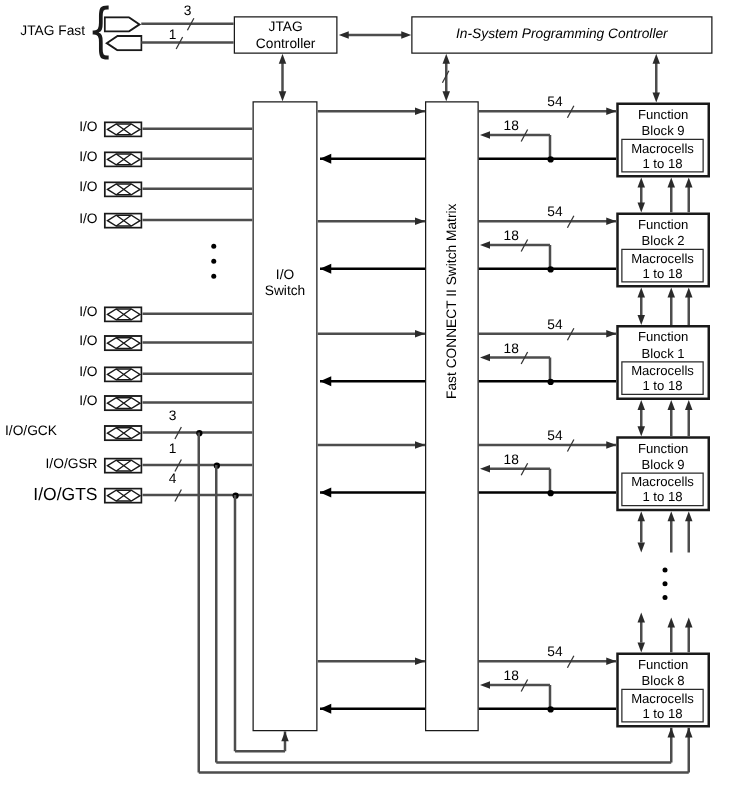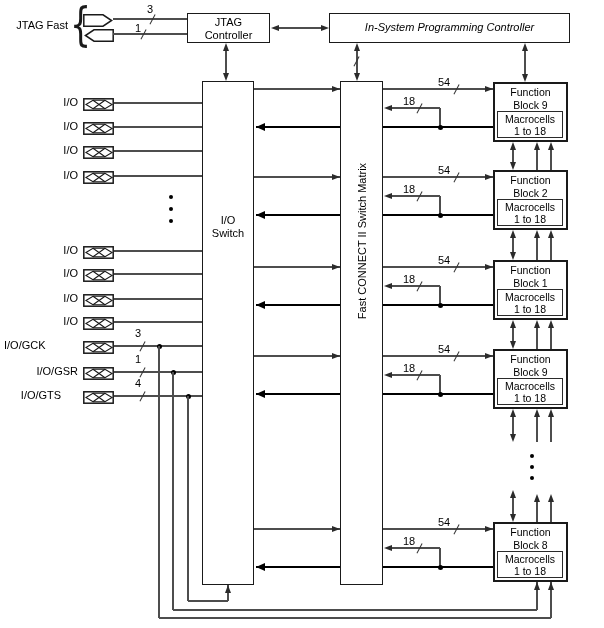--- a/index.html
+++ b/index.html
@@ -219,21 +219,21 @@
         <path d="M10,2.2 L22,10.8 M10,10.8 L22,2.2" stroke="#1a1a1a" stroke-width="1.1" fill="none"></path>
       </svg></div>
     <div style="position: absolute; left: 114px; top: 371.4px; width: 88px; height: 1.2px; background: rgb(77, 77, 77); z-index: 1;"></div>
     <div style="position: absolute; left: 131px; top: 353px; width: 14px; text-align: center; font-size: 11px; line-height: 12px; z-index: 1;">1</div>
     <div style="position: absolute; left: 142px; top: 366.5px; width: 1.4px; height: 11px; background: rgb(51, 51, 51); transform: rotate(28deg); z-index: 1;"></div>
     <div style="position: absolute; left: 170.5px; top: 369.5px; width: 5px; height: 5px; border-radius: 50%; background: rgb(0, 0, 0); z-index: 1;"></div>
     <div style="position: absolute; left: 172.4px; top: 372px; width: 1.2px; height: 238px; background: rgb(77, 77, 77); z-index: 1;"></div>
     <div style="position: absolute; left: 173px; top: 609.4px; width: 364px; height: 1.2px; background: rgb(77, 77, 77); z-index: 1;"></div>
     <div style="position: absolute; left: 536.4px; top: 582px; width: 1.2px; height: 28px; background: rgb(77, 77, 77); z-index: 1;"></div>
     <div style="position: absolute; left: 533.5px; top: 582px; width: 0px; height: 0px; border-left: 3.5px solid transparent; border-right: 3.5px solid transparent; border-bottom: 8px solid rgb(43, 43, 43); z-index: 1;"></div>
-    <div style="position: absolute; left: 4px; top: 389px; width: 74px; text-align: center; font-size: 11px; line-height: 13px; z-index: 1;">I/O/GTS</div>
+    <div style="position: absolute; left: 4px; top: 389px; width: 74px; text-align: right; font-size: 14px; line-height: 13px; z-index: 1;">I/O/GTS</div>
     <div style="position: absolute; left: 83px; top: 389.5px; width: 31px; height: 13px; z-index: 1;"><svg width="31" height="13" viewBox="0 0 31 13">
         <rect x="0.8" y="0.8" width="29.4" height="11.4" fill="#fff" stroke="#1a1a1a" stroke-width="1.5"></rect>
         <polygon points="3,6.5 10,2.2 22,2.2 29,6.5 22,10.8 10,10.8" fill="none" stroke="#1a1a1a" stroke-width="1.1"></polygon>
         <path d="M10,2.2 L22,10.8 M10,10.8 L22,2.2" stroke="#1a1a1a" stroke-width="1.1" fill="none"></path>
       </svg></div>
     <div style="position: absolute; left: 114px; top: 395.4px; width: 88px; height: 1.2px; background: rgb(77, 77, 77); z-index: 1;"></div>
     <div style="position: absolute; left: 131px; top: 377px; width: 14px; text-align: center; font-size: 11px; line-height: 12px; z-index: 1;">4</div>
     <div style="position: absolute; left: 142px; top: 390.5px; width: 1.4px; height: 11px; background: rgb(51, 51, 51); transform: rotate(28deg); z-index: 1;"></div>
     <div style="position: absolute; left: 185.5px; top: 393.5px; width: 5px; height: 5px; border-radius: 50%; background: rgb(0, 0, 0); z-index: 1;"></div>
     <div style="position: absolute; left: 187.4px; top: 396px; width: 1.2px; height: 205px; background: rgb(77, 77, 77); z-index: 1;"></div>

